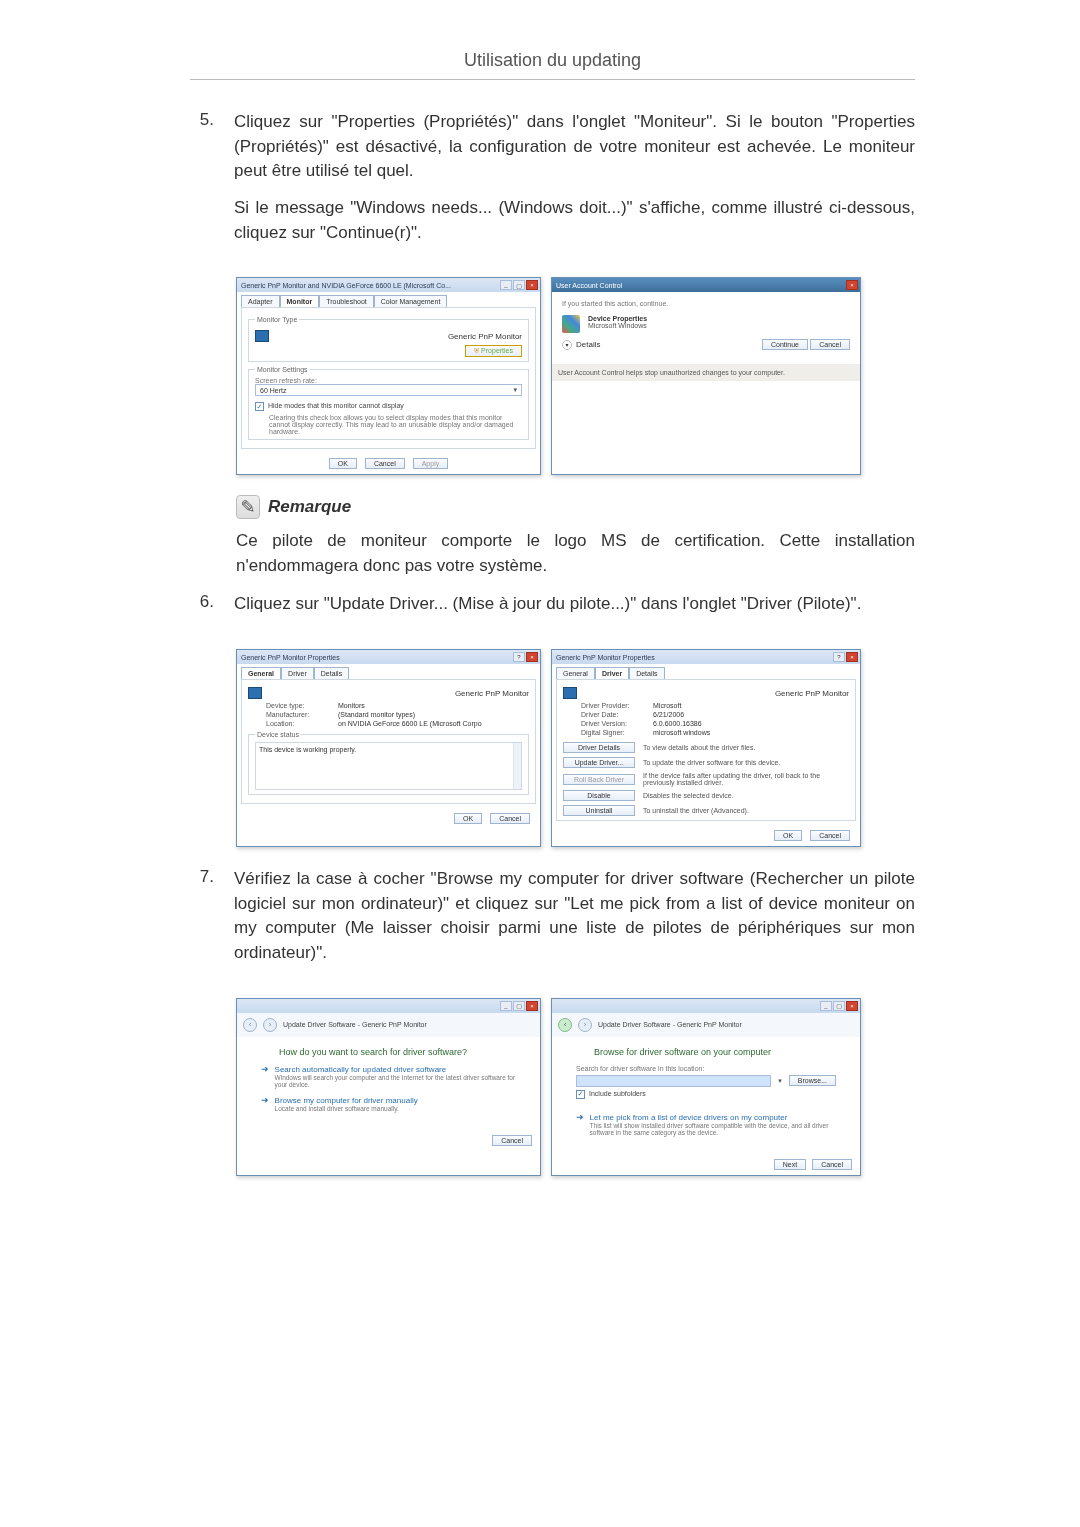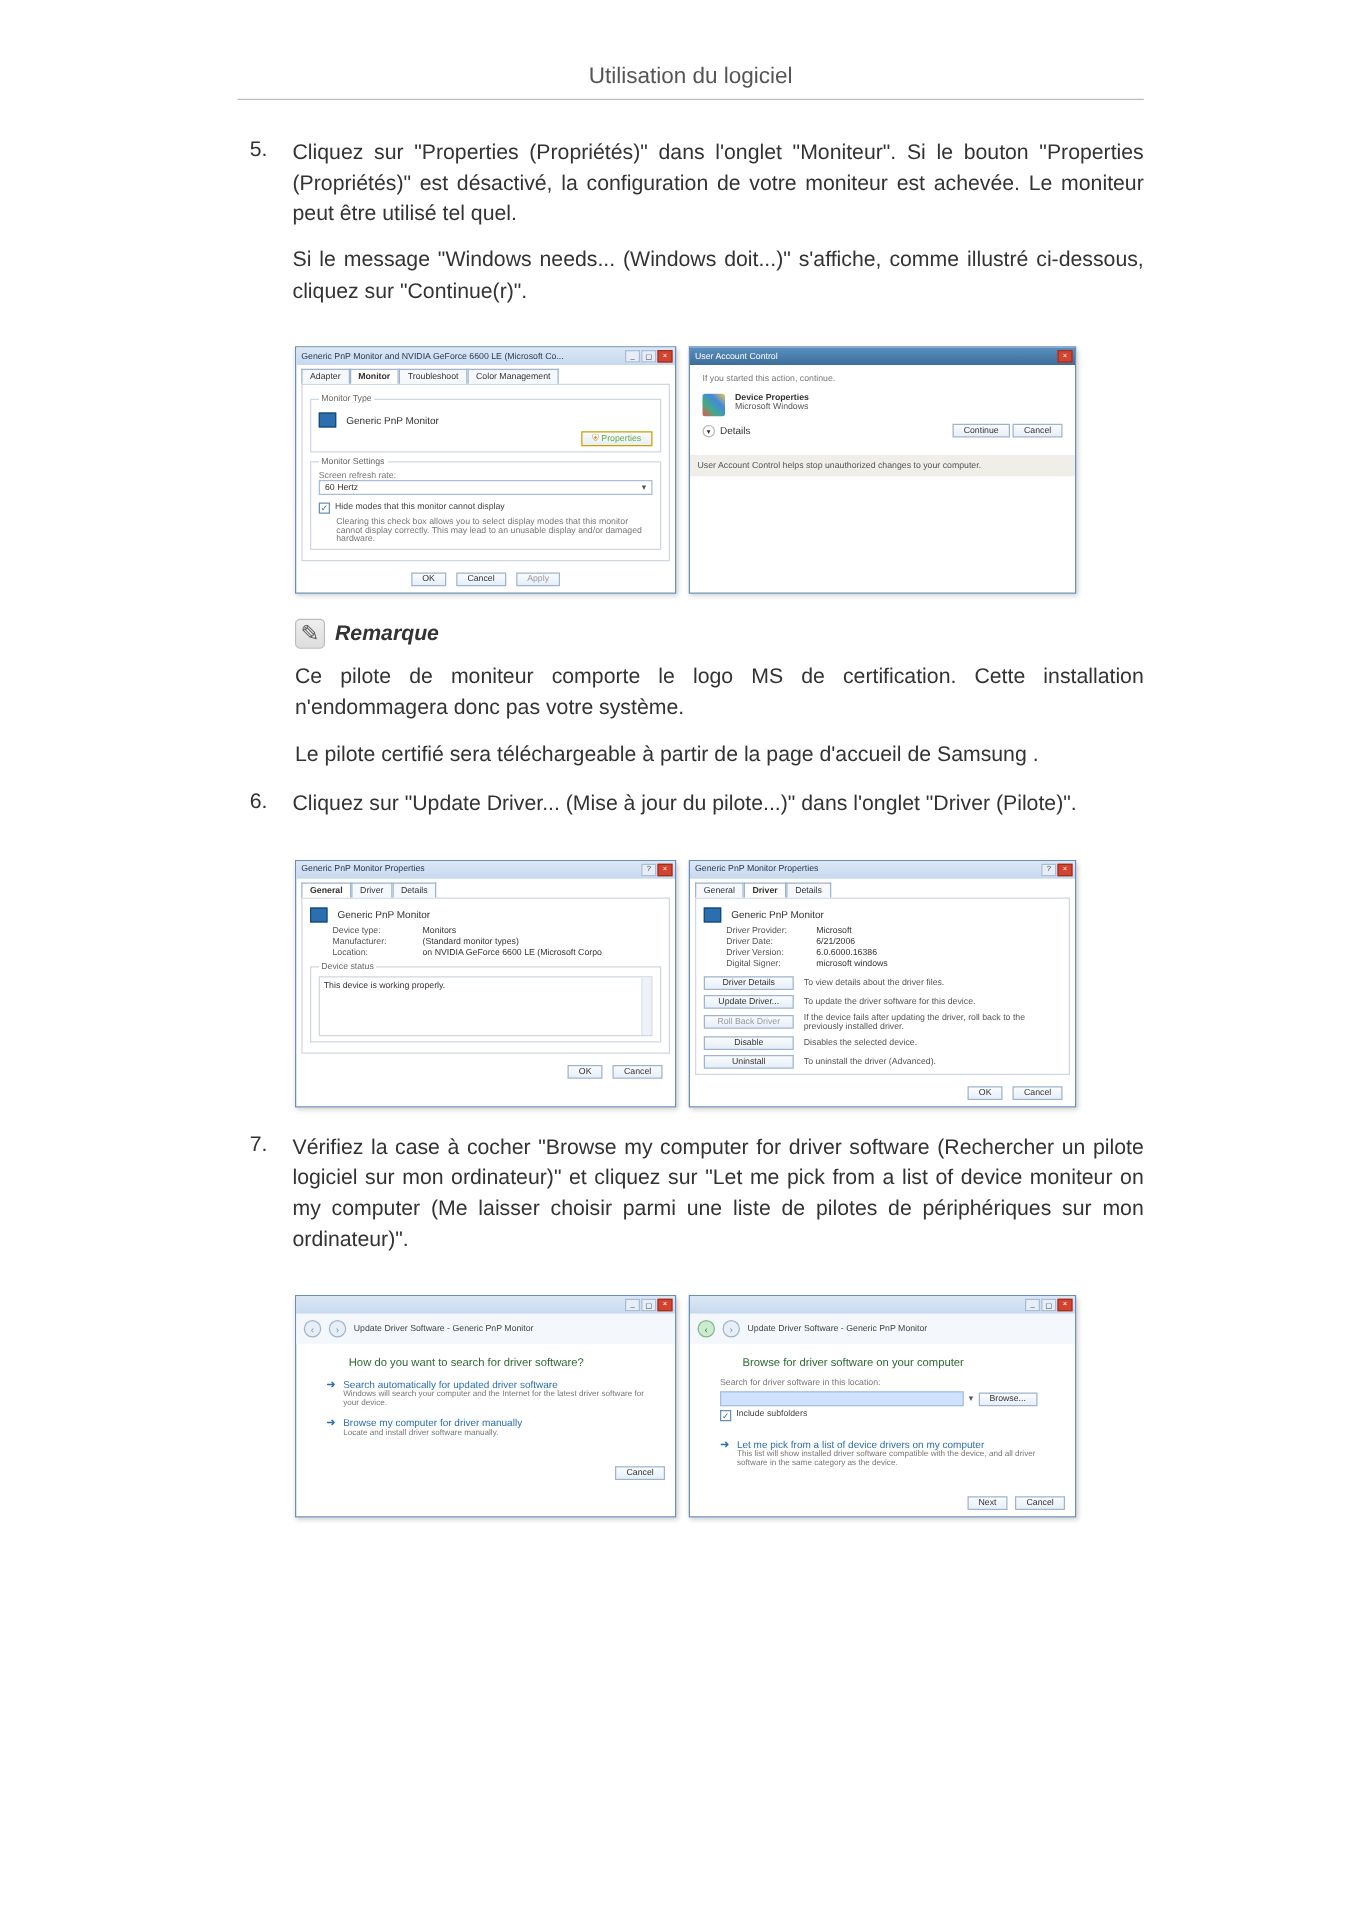--- a/index.html
+++ b/index.html
@@ -27,21 +27,21 @@
   .w-ctrls .x { background: #d04430; color: #fff; border-color: #a2301f; }
   .tabs { display: flex; gap: 0; padding: 3px 4px 0; }
   .tab { padding: 2px 6px; border: 1px solid #9fb4cd; border-bottom: none; background: #f5f8fc; font-size: 7px; }
   .tab.active { background: #fff; font-weight: 600; }
   .panel { border: 1px solid #cfd7e0; margin: 0 4px 4px; padding: 4px 6px; background: #fff; }
   fieldset { border: 1px solid #cfd7e0; margin: 4px 0; padding: 4px 6px; }
   legend { font-size: 7px; color: #666; padding: 0 2px; }
   .monitor-icon { display: inline-block; width: 14px; height: 12px; background: #2b6fb0; border: 1px solid #174a77; margin-right: 4px; vertical-align: middle; }
   .btn { display: inline-block; border: 1px solid #9fb4cd; background: linear-gradient(#fafcff,#e7eef8); padding: 1px 8px; font-size: 7px; }
   .btn.disabled { color: #9a9a9a; }
-  .field-row { display: flex; align-items: center; gap: 4px; margin: 3px 0; }
+  .field-row { display: flex; align-items: center; gap: 4px; margin: 3px 0; justify-content: space-between; }
   .select { flex: 1; border: 1px solid #a7bdd9; height: 12px; display: flex; align-items: center; justify-content: space-between; padding: 0 4px; font-size: 7px; }
   .select .chev { font-size: 7px; color: #555; }
   .checkbox-row { display: flex; gap: 4px; align-items: flex-start; font-size: 7px; color: #444; }
   .cb { width: 9px; height: 9px; border: 1px solid #6b90b8; display: inline-flex; align-items: center; justify-content: center; font-size: 7px; color: #2b6fb0; }
   .buttons-row { display: flex; justify-content: center; gap: 8px; padding: 5px 0; }
   .muted { color: #777; font-size: 7px; }
   .blue-band { background: #2e6da2; color: #fff; padding: 5px 6px; font-size: 8px; display: flex; align-items: center; gap: 6px; }
   .shield { width: 16px; height: 16px; background: radial-gradient(circle at 30% 30%, #ffd24a, #d98e1a); border-radius: 2px; }
   .uac-app { color: #555; display: flex; gap: 8px; font-size: 7px; align-items: flex-start; }
   .app-icon { width: 18px; height: 18px; background: linear-gradient(45deg,#e54,#4a8,#48d,#ec4); border-radius: 2px; }
@@ -66,21 +66,21 @@
   .option .arrow { color: #2b6fb0; font-size: 9px; line-height: 1; }
   .option .opt-title { color: #2b6fb0; font-size: 8px; }
   .option .opt-sub { color: #777; font-size: 6.5px; }
   .input { border: 1px solid #a7bdd9; height: 12px; width: 75%; }
   .wizard-footer { display: flex; justify-content: flex-end; gap: 6px; padding: 5px 8px; }
 </style>
 </head>
 <body>
 
 <div class="page">
-  <div class="page-title">Utilisation du logiciel</div>
+  <div class="page-title">Utilisation du updating</div>
   <div class="hr"></div>
 
   <ol class="manual-steps">
 
     <li class="step">
       <div class="step-num">5.</div>
       <div class="step-body">
         <p>Cliquez sur "Properties (Propriétés)" dans l'onglet "Moniteur". Si le bouton "Properties (Propriétés)" est désactivé, la configuration de votre moniteur est achevée. Le moniteur peut être utilisé tel quel.</p>
         <p>Si le message "Windows needs... (Windows doit...)" s'affiche, comme illustré ci-dessous, cliquez sur "Continue(r)".</p>
       </div>
@@ -168,21 +168,20 @@
       </div>
       <div class="footer-stripe">User Account Control helps stop unauthorized changes to your computer.</div>
     </div>
   </div>
 
   <div class="note-row">
     <div class="note-icon">✎</div>
     <div class="note-title">Remarque</div>
   </div>
   <p class="note-text">Ce pilote de moniteur comporte le logo MS de certification. Cette installation n'endommagera donc pas votre système.</p>
-  <p class="note-text">Le pilote certifié sera téléchargeable à partir de la page d'accueil de Samsung .</p>
 
   <ol class="manual-steps">
     <li class="step">
       <div class="step-num">6.</div>
       <div class="step-body">
           <p>Cliquez sur "Update Driver... (Mise à jour du pilote...)" dans l'onglet "Driver (Pilote)".</p>
         </div>
     </li>
   </ol>
 

